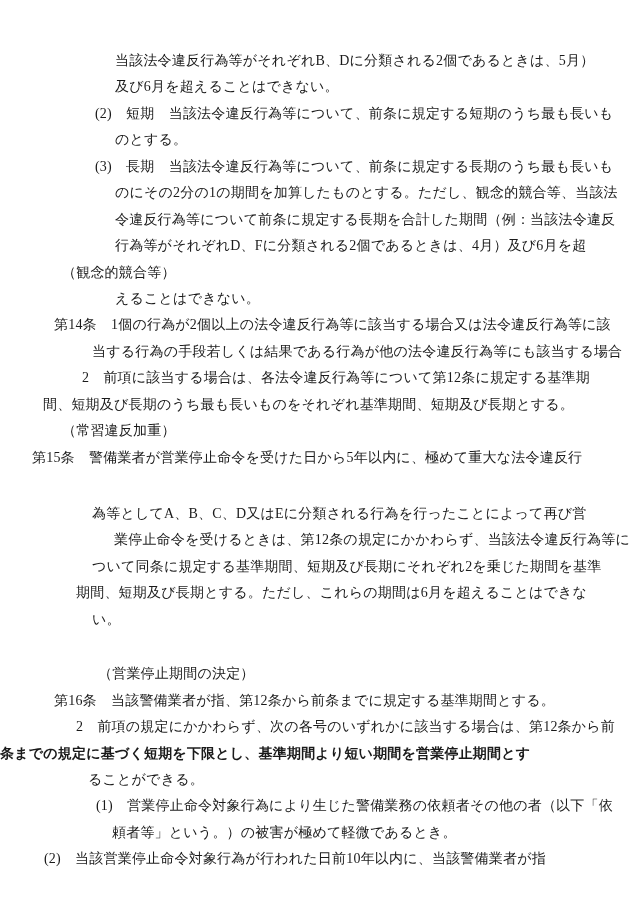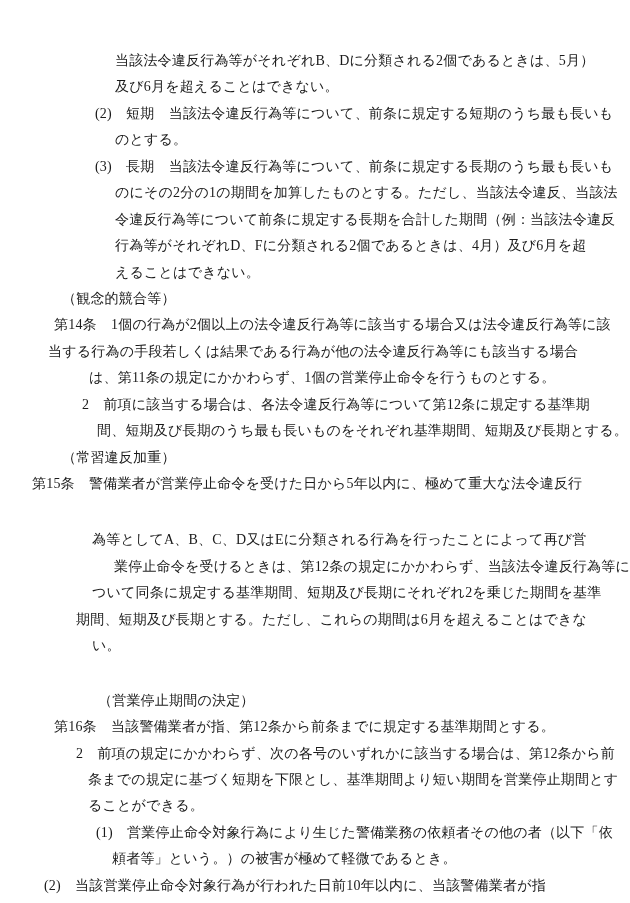--- a/index.html
+++ b/index.html
@@ -33,39 +33,38 @@
 </head>
 <body>
 
 <div class="page">
   <div class="textblock" style="color: rgb(26, 26, 26);">
       <div class="doc-line" style="padding-left: 115px;">当該法令違反行為等がそれぞれB、Dに分類される2個であるときは、5月）</div>
       <div class="doc-line" style="padding-left: 115px;">及び6月を超えることはできない。</div>
       <div class="doc-line" style="padding-left: 95px;">(2)　短期　当該法令違反行為等について、前条に規定する短期のうち最も長いも</div>
       <div class="doc-line" style="padding-left: 115px;">のとする。</div>
       <div class="doc-line" style="padding-left: 95px;">(3)　長期　当該法令違反行為等について、前条に規定する長期のうち最も長いも</div>
-      <div class="doc-line" style="padding-left: 115px;">のにその2分の1の期間を加算したものとする。ただし、当該法令違反、当該法</div>
+      <div class="doc-line" style="padding-left: 115px;">のにその2分の1の期間を加算したものとする。ただし、観念的競合等、当該法</div>
       <div class="doc-line" style="padding-left: 115px;">令違反行為等について前条に規定する長期を合計した期間（例：当該法令違反</div>
       <div class="doc-line" style="padding-left: 115px;">行為等がそれぞれD、Fに分類される2個であるときは、4月）及び6月を超</div>
+      <div class="doc-line" style="padding-left: 62px;">（観念的競合等）</div>
       <div class="doc-line" style="padding-left: 115px;">えることはできない。</div>
-      <div class="doc-line" style="padding-left: 62px;">（観念的競合等）</div>
       <div class="doc-line" style="padding-left: 54px;">第14条　1個の行為が2個以上の法令違反行為等に該当する場合又は法令違反行為等に該</div>
-      <div class="doc-line" style="padding-left: 48px;">当する行為の手段若しくは結果である行為が他の法令違反行為等にも該当する場合</div>
-      <div class="doc-line" style="padding-left: 89px;">は、第11条の規定にかかわらず、1個の営業停止命令を行うものとする。</div>
+      <div class="doc-line" style="padding-left: 92px;">当する行為の手段若しくは結果である行為が他の法令違反行為等にも該当する場合</div>
       <div class="doc-line" style="padding-left: 82px;">2　前項に該当する場合は、各法令違反行為等について第12条に規定する基準期</div>
-      <div class="doc-line" style="padding-left: 97px;">間、短期及び長期のうち最も長いものをそれぞれ基準期間、短期及び長期とする。</div>
+      <div class="doc-line" style="padding-left: 43px;">間、短期及び長期のうち最も長いものをそれぞれ基準期間、短期及び長期とする。</div>
       <div class="doc-line" style="padding-left: 62px;">（常習違反加重）</div>
       <div class="doc-line" style="padding-left: 32px;">第15条　警備業者が営業停止命令を受けた日から5年以内に、極めて重大な法令違反行</div>
       <div class="doc-line" style="padding-left: 92px; margin-top: 30px;">為等としてA、B、C、D又はEに分類される行為を行ったことによって再び営</div>
       <div class="doc-line" style="padding-left: 92px; text-align: right;">業停止命令を受けるときは、第12条の規定にかかわらず、当該法令違反行為等に</div>
       <div class="doc-line" style="padding-left: 92px;">ついて同条に規定する基準期間、短期及び長期にそれぞれ2を乗じた期間を基準</div>
       <div class="doc-line" style="padding-left: 76px;">期間、短期及び長期とする。ただし、これらの期間は6月を超えることはできな</div>
       <div class="doc-line" style="padding-left: 92px;">い。</div>
       <div class="doc-line" style="padding-left: 98px; margin-top: 28px;">（営業停止期間の決定）</div>
       <div class="doc-line" style="padding-left: 54px;">第16条　当該警備業者が指、第12条から前条までに規定する基準期間とする。</div>
       <div class="doc-line" style="padding-left: 76px;">2　前項の規定にかかわらず、次の各号のいずれかに該当する場合は、第12条から前</div>
-      <div class="doc-line" style="padding-left: 88px;">条までの規定に基づく短期を下限とし、基準期間より短い期間を営業停止期間とす</div>
+      <div class="doc-line" style=" font-weight: bold;">条までの規定に基づく短期を下限とし、基準期間より短い期間を営業停止期間とす</div>
       <div class="doc-line" style="padding-left: 88px;">ることができる。</div>
       <div class="doc-line" style="padding-left: 96px;">(1)　営業停止命令対象行為により生じた警備業務の依頼者その他の者（以下「依</div>
       <div class="doc-line" style="padding-left: 112px;">頼者等」という。）の被害が極めて軽微であるとき。</div>
       <div class="doc-line" style="padding-left: 44px;">(2)　当該営業停止命令対象行為が行われた日前10年以内に、当該警備業者が指</div>
     </div>
 </div>
 
 </body></html>

